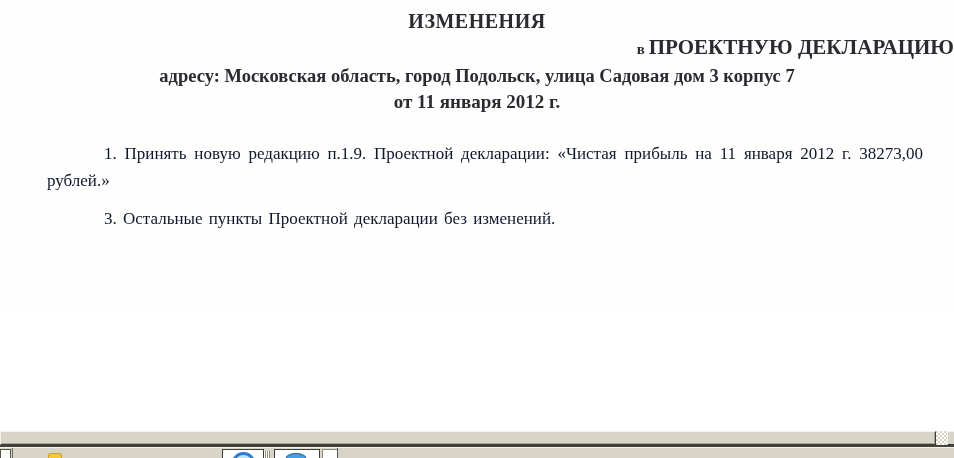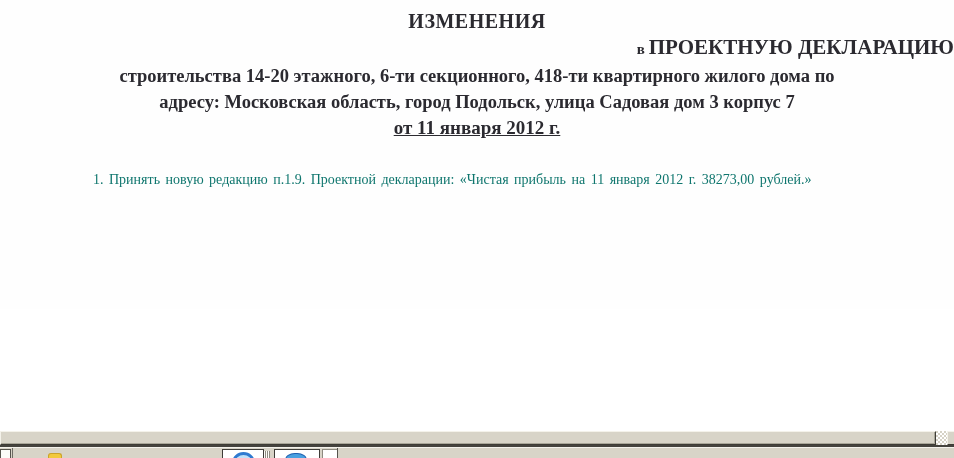--- a/index.html
+++ b/index.html
@@ -10,25 +10,25 @@
   }
   .page {
     position:absolute; left:0; top:0; width:954px; height:309px;
     background:#fefefe; overflow:hidden; color:#2e2d33;
   }
   .doc-header { padding-top:8px; text-align:center; font-weight:bold; color:#2b2a30; }
   .doc-header .h-line1 { font-size:20px; line-height:26px; letter-spacing:0.5px; }
   .doc-header .h-line2 { font-size:21px; line-height:27px;text-align:right; }
   .doc-header .h-line2 .small-prefix { font-size:15px; }
   .doc-header .h-line3, .doc-header .h-line4 { font-size:18.5px; line-height:26px; white-space:nowrap; }
-  .doc-header .h-line5 { font-size:19px; line-height:26px;text-decoration:underline; }
+  .doc-header .h-line5 { font-size:19px; line-height:26px; }
   .doc-body { margin:25px 20px 0 36px; }
   .doc-body p {
-    margin:0; font-size:14px; line-height:27px; text-align:justify;
-    text-indent:57px; word-spacing:2px; color:#0f766e;
+    margin:11px; font-size:17px; line-height:27px; text-align:justify;
+    text-indent:57px; word-spacing:2px; color:#0f172a;
   }
   .signer {
     position:absolute; left:37px; top:403px;
     font-weight:normal; font-size:19.5px; color:#26252b; letter-spacing:0.3px;
   }
   .sig-stamp-svg { position:absolute; left:390px; top:333px; width:564px; height:97px; }
 
   
   .bottom-chrome { position:absolute; left:0; top:431px; width:954px; height:27px; }
   .hscroll {
@@ -85,27 +85,27 @@
   }
 </style>
 </head>
 <body>
 
 <div class="page">
 
   <div class="doc-header">
     <div class="h-line1">ИЗМЕНЕНИЯ</div>
     <div class="h-line2"><span class="small-prefix">в </span><span>ПРОЕКТНУЮ ДЕКЛАРАЦИЮ</span></div>
-    <div class="h-line3">строительства 14-20 этажного, 6-ти секционного, 418-ти квартирного жилого дома  по</div>
     <div class="h-line4">адресу: Московская область, город Подольск, улица Садовая дом 3 корпус 7</div>
     <div class="h-line5">от 11 января 2012 г.</div>
   </div>
 
   <div class="doc-body">
     <p>1.  Принять новую редакцию п.1.9. Проектной декларации:  «Чистая прибыль на 11 января 2012 г. 38273,00 рублей.»</p>
+    <p>3. Остальные пункты Проектной декларации без изменений.</p>
   </div>
 
   <div class="signer">Генеральный директор</div>
 
   <svg class="sig-stamp-svg" viewBox="0 0 564 97">
 
     <g opacity="0.75">
       <circle cx="145" cy="142" r="110" fill="none" stroke="#a6c4e4" stroke-width="2.2"></circle>
       <circle cx="145" cy="142" r="90" fill="none" stroke="#a6c4e4" stroke-width="1.6"></circle>
       <defs>

